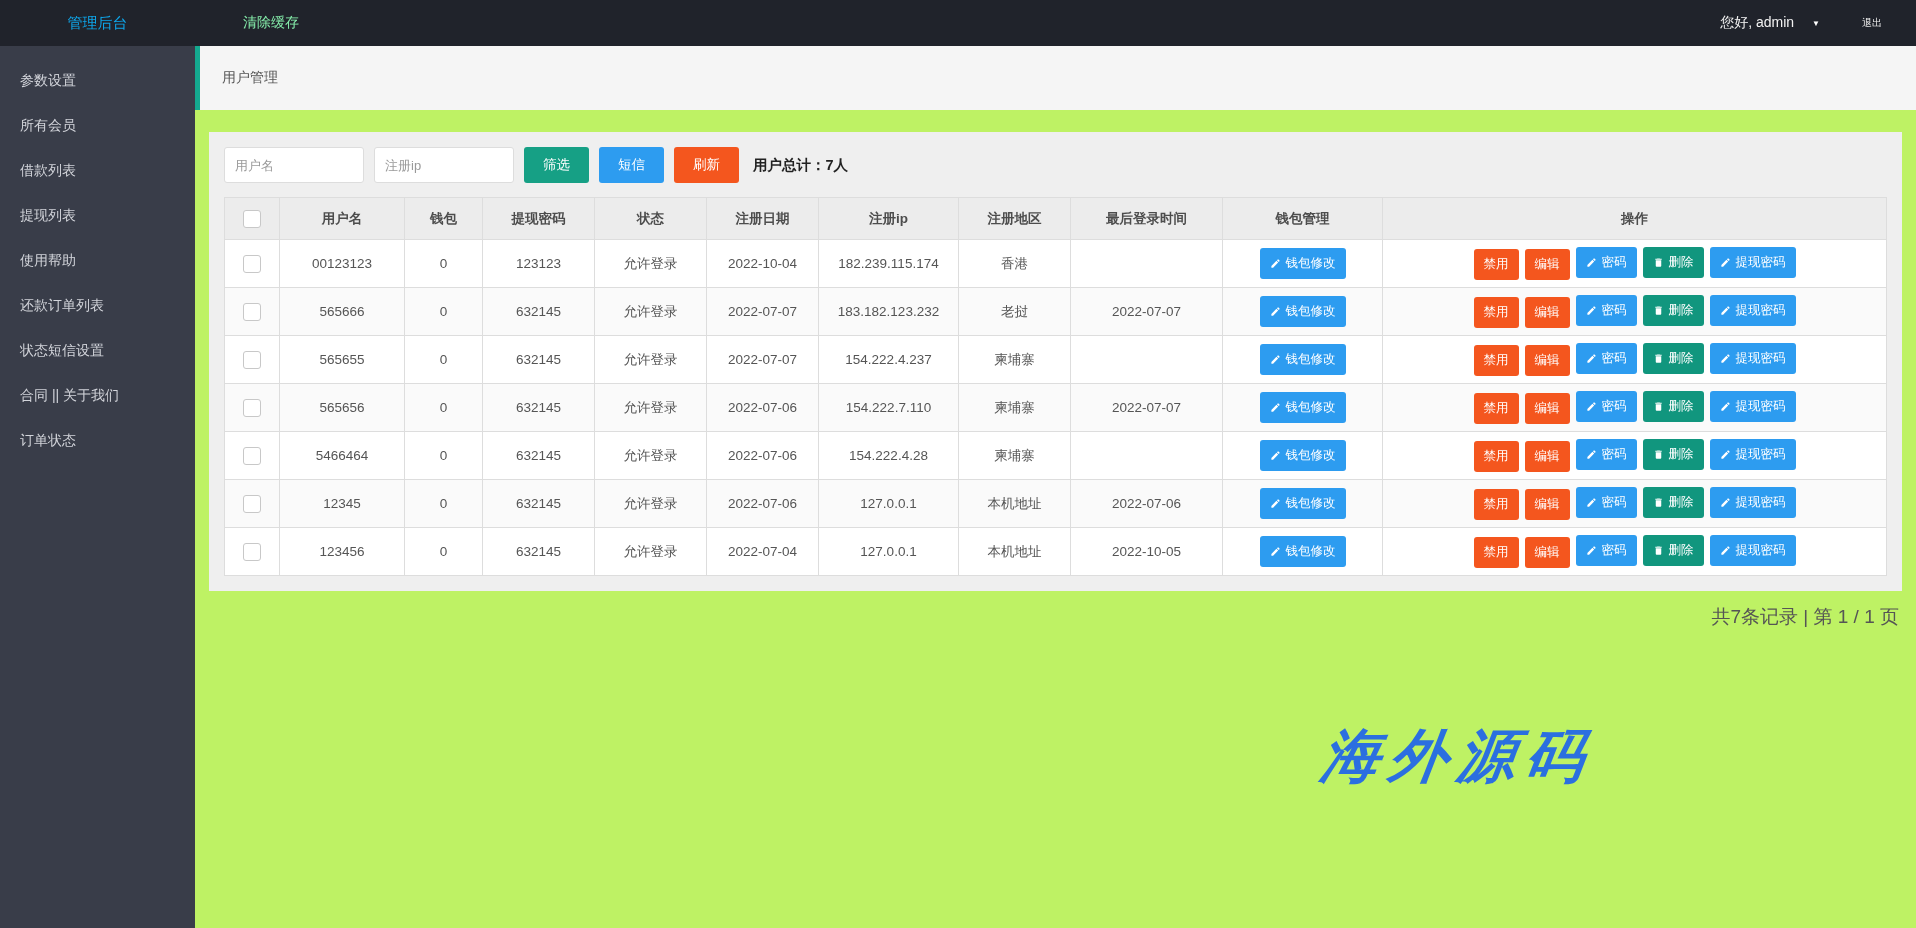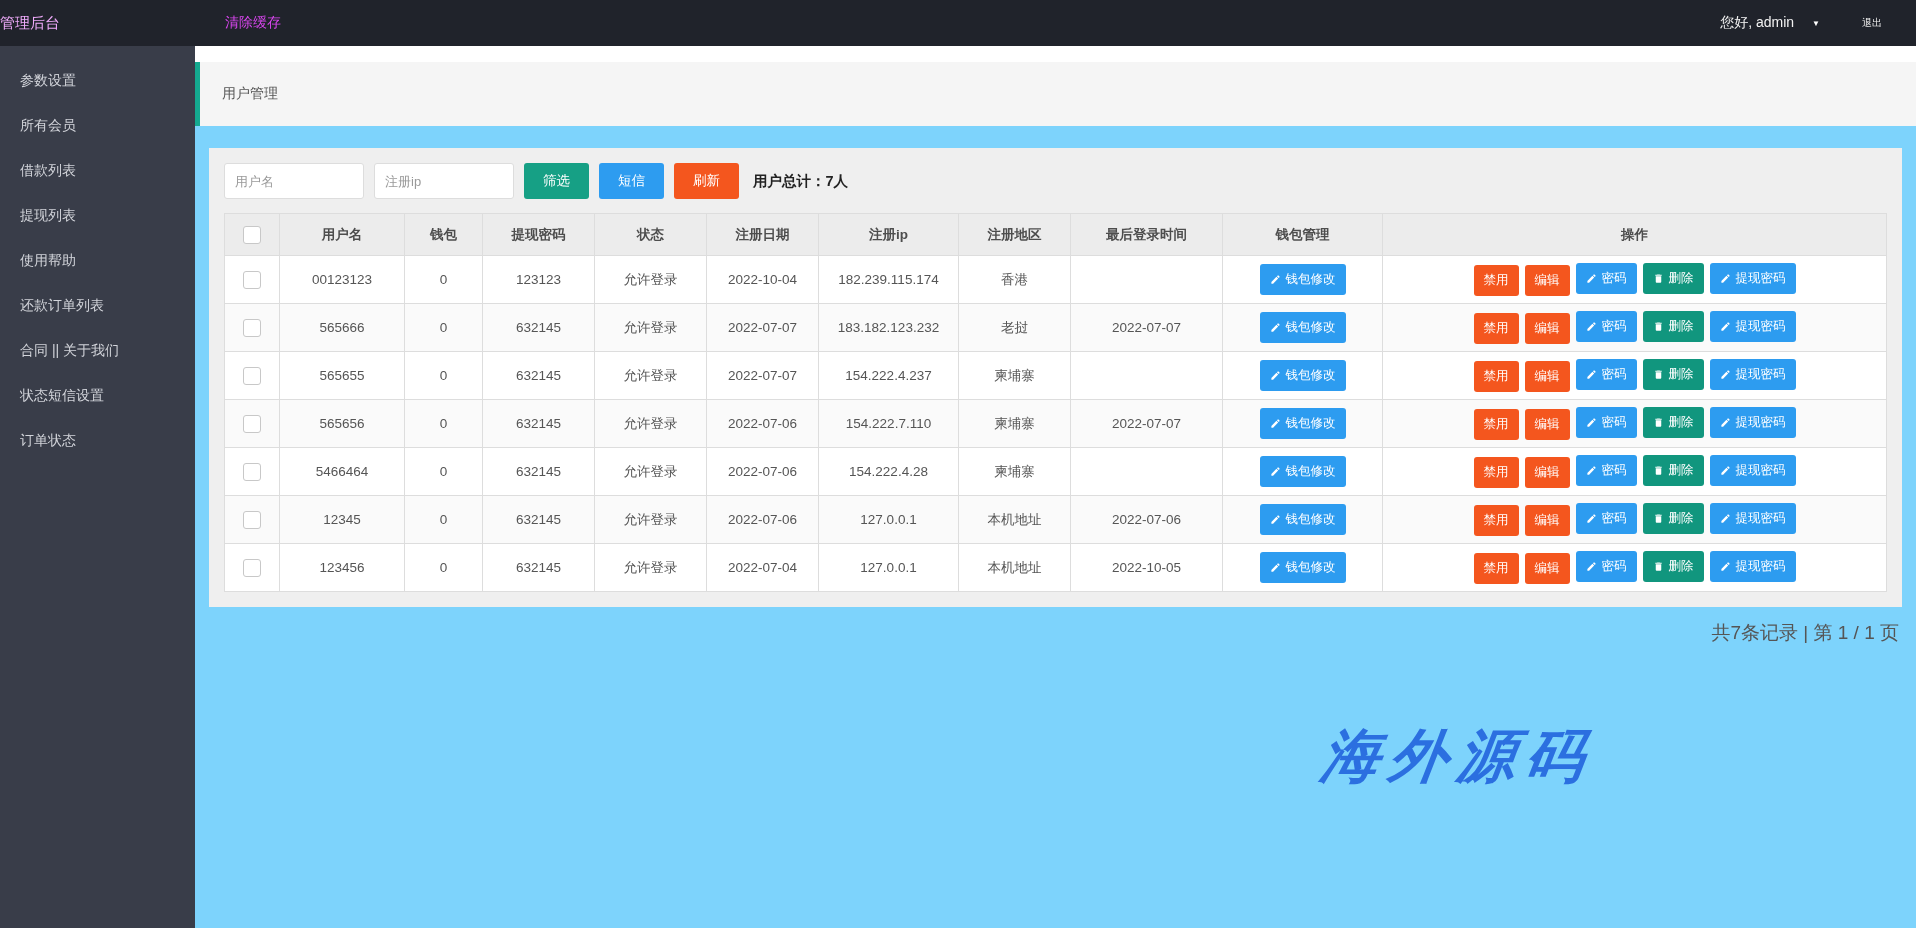--- a/index.html
+++ b/index.html
@@ -1,33 +1,33 @@
 <!DOCTYPE html>
 <html><head>
 <meta charset="utf-8">
 <style>
   * { margin:0; padding:0; box-sizing:border-box; }
   html,body { width:1916px; height:928px; overflow:hidden; background:#fff;
     font-family:"Liberation Sans","DejaVu Sans",sans-serif; position:relative; }
 
   
   .topbar { height:46px; background:#20232b; display:flex; align-items:center; color:#fff; }
-  .brand { width:195px; color:#f0abfc; font-size:15px; cursor:pointer; }
-  .clear-cache { font-size:14px; color:#d946ef; margin-left:30px; cursor:pointer; }
+  .brand { width:195px; text-align:center; color:#0ea5e9; font-size:15px; cursor:pointer; }
+  .clear-cache { font-size:14px; color:#86efac; margin-left:48px; cursor:pointer; }
   .topbar .spacer { flex:1; }
   .user-menu { display:flex; align-items:center; gap:16px; font-size:14px; color:#f2f2f2; cursor:pointer; }
   .caret { font-size:8px; color:#fff; margin-left:2px; }
   .logout { font-size:10px; color:#f2f2f2; margin:0 34px 0 42px; cursor:pointer; }
 
   
   .layout { display:flex; height:882px; }
   .sidebar { width:195px; background:#393d49; padding-top:12px; }
   .side-item { height:45px; line-height:45px; padding-left:20px; color:#d2d4da;
     font-size:14px; cursor:pointer; }
-  .content { flex:1; background:#7dd3fc;margin-top:16px; }
+  .content { flex:1; background:#bef264; }
 
   .content-header { height:64px; background:#f5f5f5; border-left:5px solid #14a98f;
     display:flex; align-items:center; padding-left:22px; font-size:14px; color:#555; }
 
   .main { padding:22px 14px 0 14px; }
   .panel { background:#efefef; padding:15px; }
 
   
   .filter-row { display:flex; align-items:center; margin-bottom:14px; }
   .filter-input { width:140px; height:36px; border:1px solid #ddd; border-radius:3px;
@@ -79,22 +79,22 @@
 
 <div class="layout">
 
   <div class="sidebar">
       <div class="side-item">参数设置</div>
       <div class="side-item">所有会员</div>
       <div class="side-item">借款列表</div>
       <div class="side-item">提现列表</div>
       <div class="side-item">使用帮助</div>
       <div class="side-item">还款订单列表</div>
+      <div class="side-item">状态短信设置</div>
       <div class="side-item">合同 || 关于我们</div>
-      <div class="side-item">状态短信设置</div>
       <div class="side-item">订单状态</div>
     </div>
 
   <div class="content">
     <div class="content-header">
       <span>用户管理</span>
     </div>
 
     <div class="main">
       <div class="panel">

